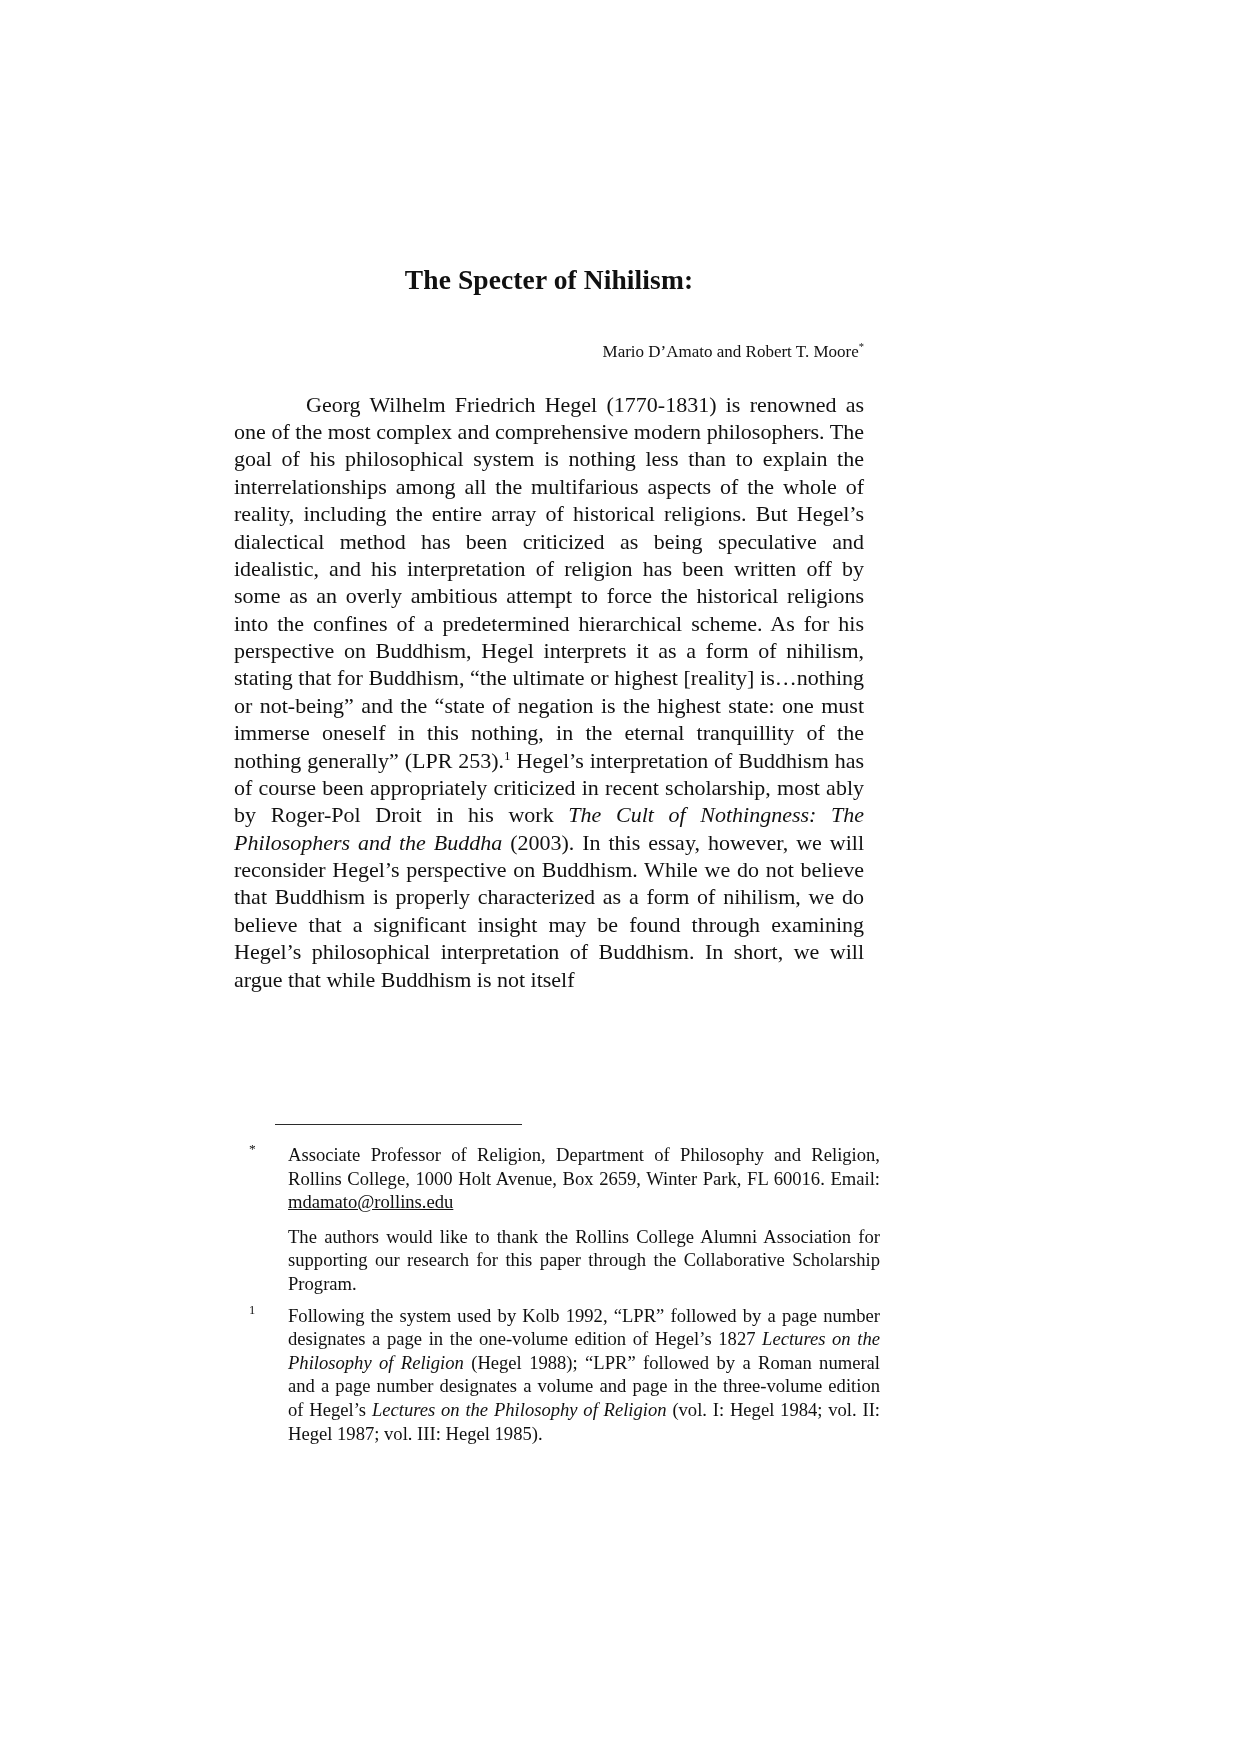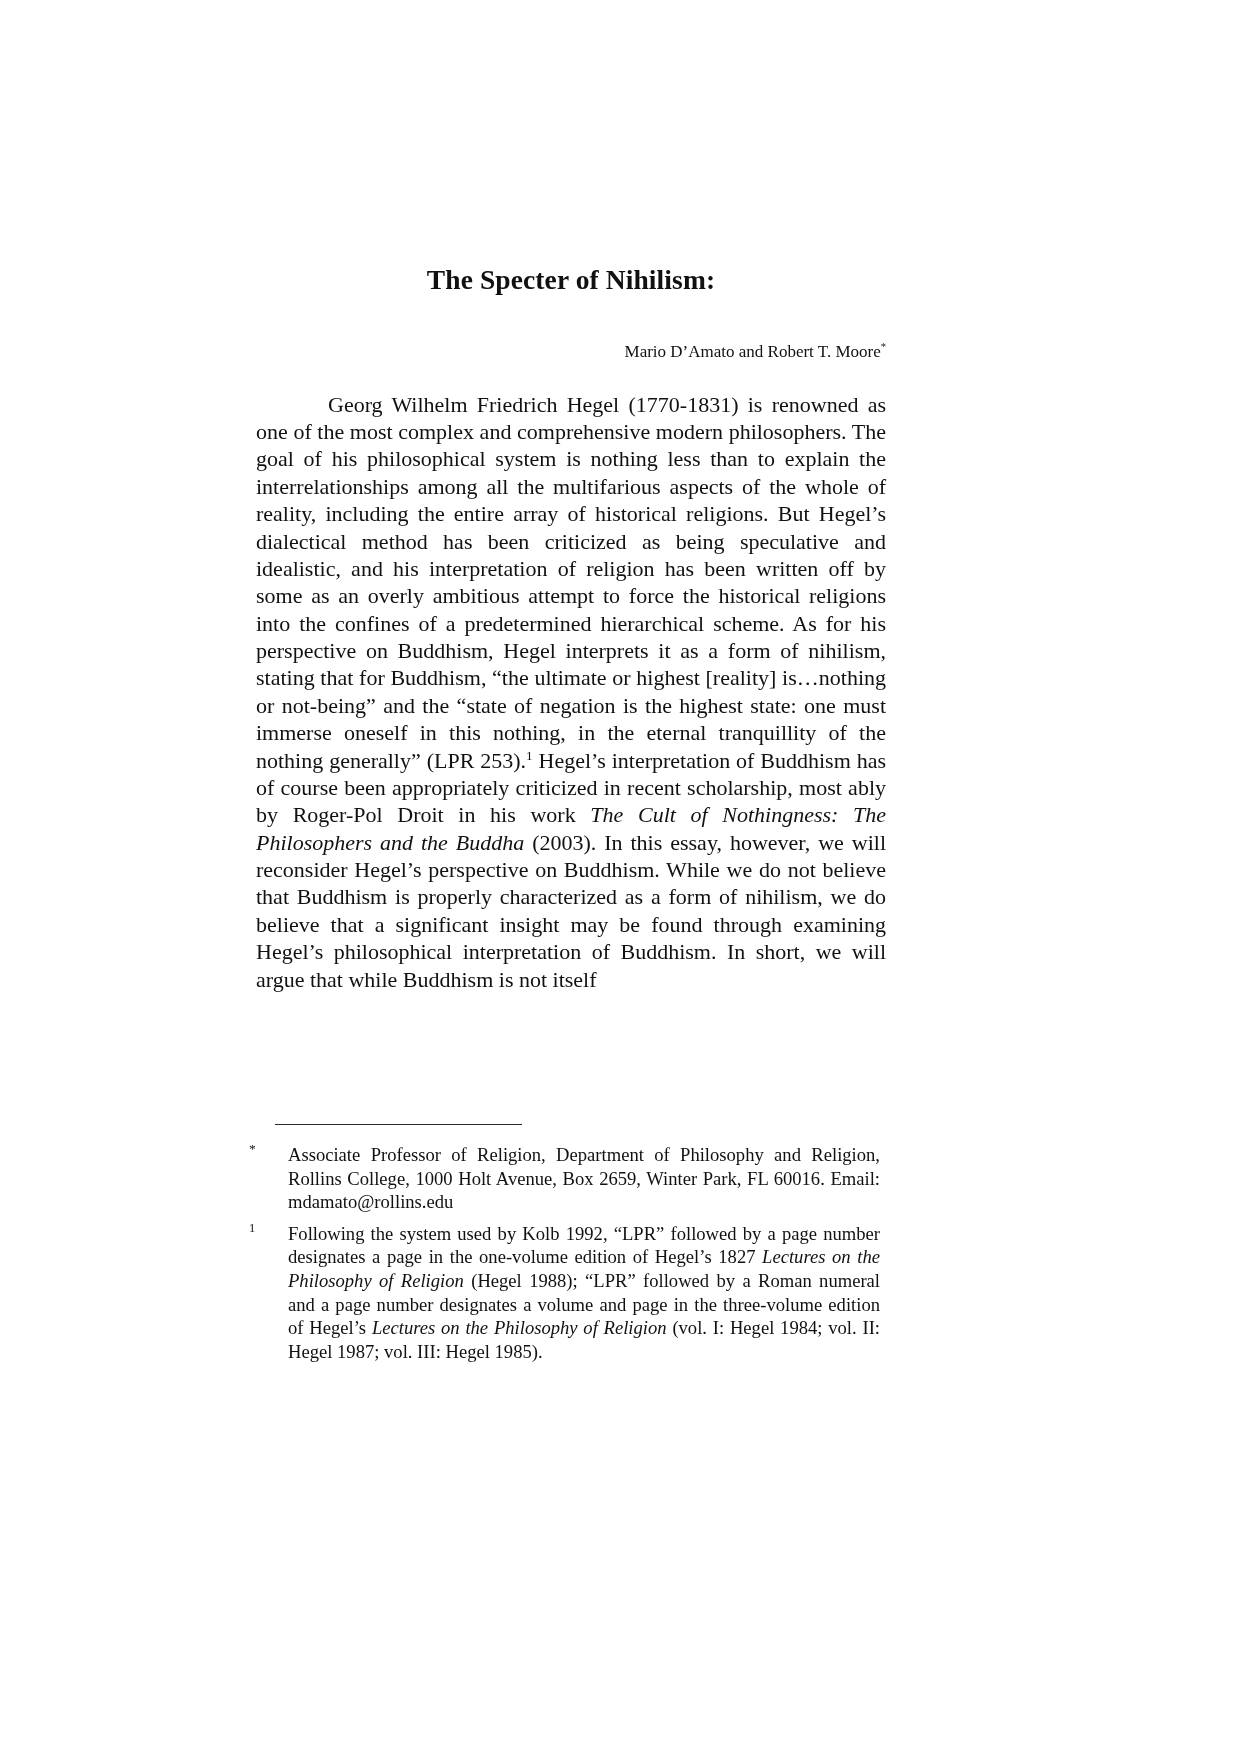--- a/index.html
+++ b/index.html
@@ -20,21 +20,21 @@
     position: absolute;
     left: 0; top: 0;
     width: 1240px;
     height: 1755px;
     background: #ffffff;
   }
 
   
   .content {
     position: absolute;
-    left: 256px;
+    left: 234px;
     top: 0;
     width: 630px;
   }
 
   .title-block {
     margin-top: 262px;
     text-align: center;
   }
   .title-line {
     font-size: 27.5px;
@@ -98,20 +98,21 @@
     top: -1px;
     font-size: 13.5px;
     line-height: 1.1;
   }
   .fn .marker.num {
     top: 0px;
     font-size: 12.5px;
   }
   .fn em { font-style: italic; }
   .fn .mail {
+    text-decoration: underline;
   }
   .fn-sub {
     font-size: 18.6px;
     line-height: 1.27;
     text-align: justify;
     padding-left: 48px;
     margin-top: 11px;
     margin-bottom: 3px;
   }
   .fn-block { margin-bottom: 8px; }
@@ -132,20 +133,21 @@
     <div class="body-para"><span>Georg Wilhelm Friedrich Hegel (1770-1831) is renowned as one of the most complex and comprehensive modern philosophers. The goal of his philosophical system is nothing less than to explain the interrelationships among all the multifarious aspects of the whole of reality, including the entire array of historical religions. But Hegel’s dialectical method has been criticized as being speculative and idealistic, and his interpretation of religion has been written off by some as an overly ambitious attempt to force the historical religions into the confines of a predetermined hierarchical scheme. As for his perspective on Buddhism, Hegel interprets it as a form of nihilism, stating that for Buddhism, “the ultimate or highest [reality] is…nothing or not-being” and the “state of negation is the highest state: one must immerse oneself in this nothing, in the eternal tranquillity of the nothing generally” (LPR 253).</span><sup>1</sup><span> Hegel’s interpretation of Buddhism has of course been appropriately criticized in recent scholarship, most ably by Roger-Pol Droit in his work </span><em>The Cult of Nothingness: The Philosophers and the Buddha</em><span> (2003). In this essay, however, we will reconsider Hegel’s perspective on Buddhism. While we do not believe that Buddhism is properly characterized as a form of nihilism, we do believe that a significant insight may be found through examining Hegel’s philosophical interpretation of Buddhism. In short, we will argue that while Buddhism is not itself</span></div>
 
   </div>
 
   <div class="footnote-area">
 
     <div class="fn-rule"></div>
 
     <div class="fn-block">
       <div class="fn"><span class="marker">*</span><span>Associate Professor of Religion, Department of Philosophy and Religion, Rollins College, 1000 Holt Avenue, Box 2659, Winter Park, FL 60016. Email: </span><span class="mail">mdamato@rollins.edu</span></div>
+      <div class="fn-sub">The authors would like to thank the Rollins College Alumni Association for supporting our research for this paper through the Collaborative Scholarship Program.</div>
     </div>
 
     <div class="fn-block">
       <div class="fn"><span class="marker num">1</span><span>Following the system used by Kolb 1992, “LPR” followed by a page number designates a page in the one-volume edition of Hegel’s 1827 </span><em>Lectures on the Philosophy of Religion</em><span> (Hegel 1988); “LPR” followed by a Roman numeral and a page number designates a volume and page in the three-volume edition of Hegel’s </span><em>Lectures on the Philosophy of Religion</em><span> (vol. I: Hegel 1984; vol. II: Hegel 1987; vol. III: Hegel 1985).</span></div>
     </div>
 
   </div>
 
 </div>
 

